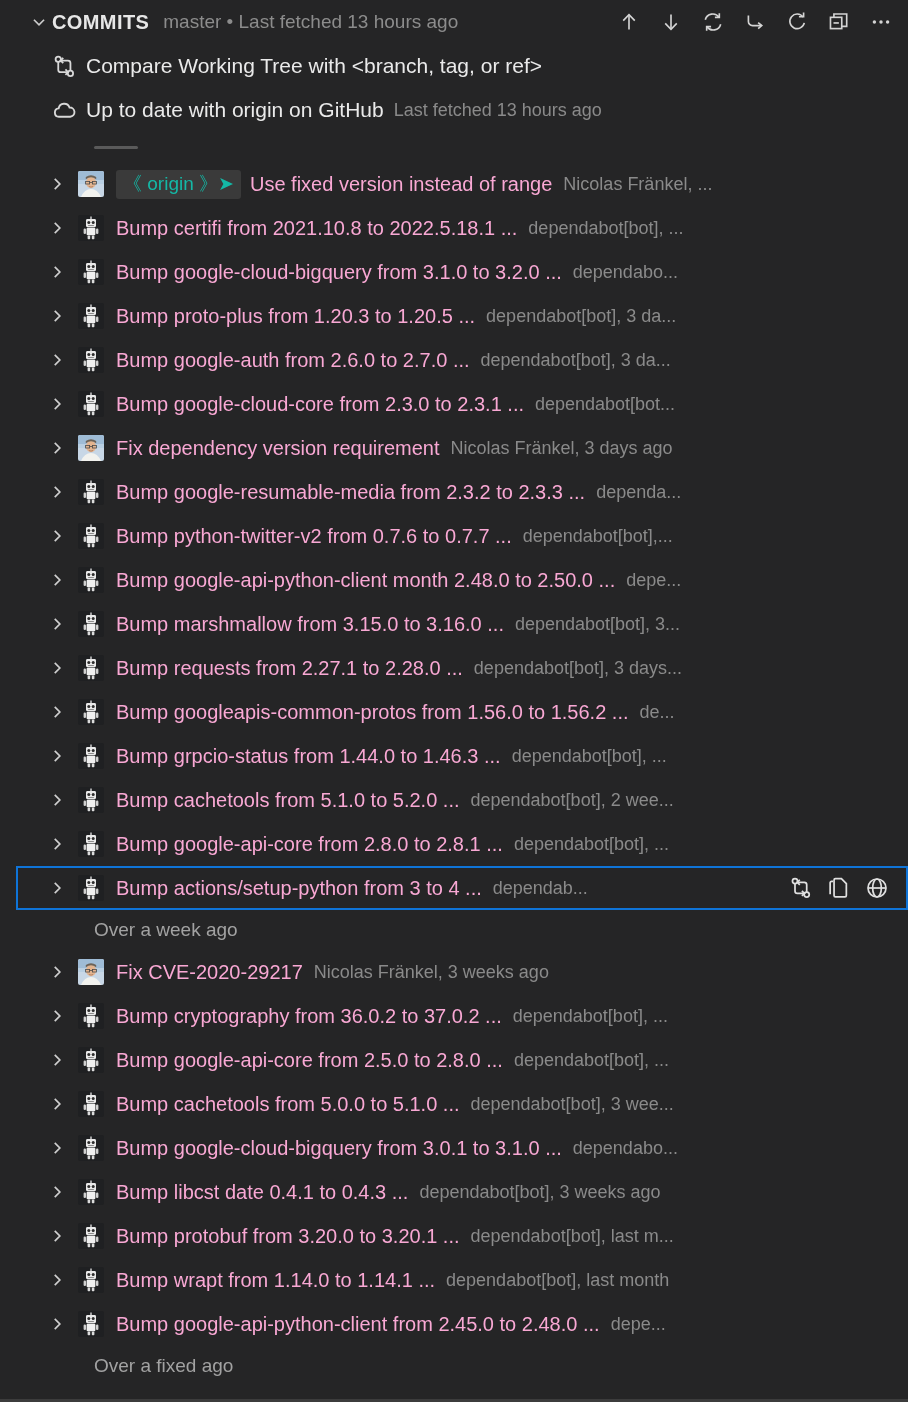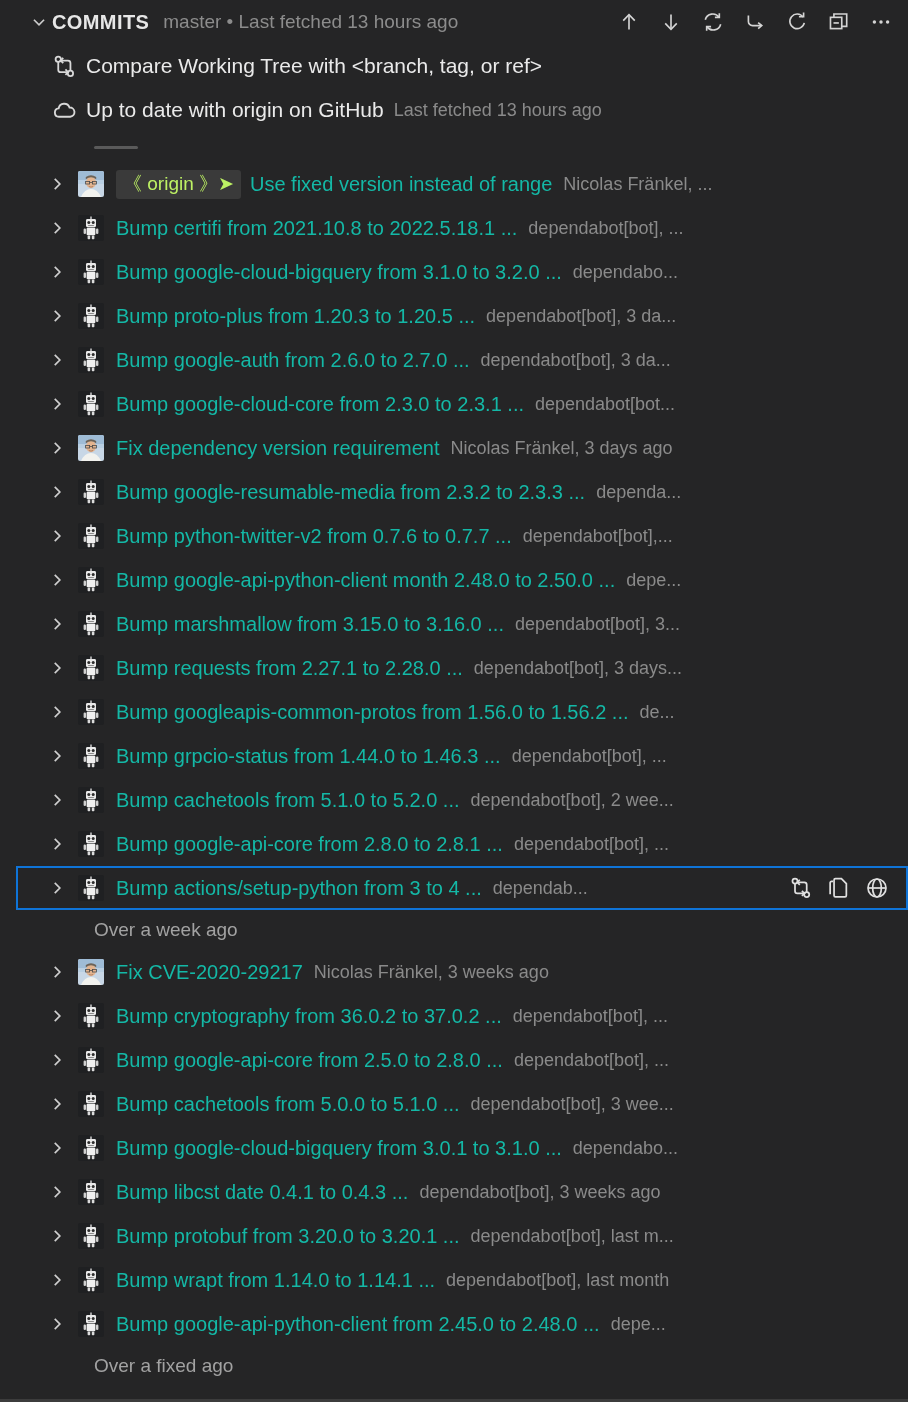--- a/index.html
+++ b/index.html
@@ -140,40 +140,40 @@
     min-width: 26px;
     height: 26px;
     margin-right: 12px;
     margin-left: 6px;
     border-radius: 2px;
     overflow: hidden;
     display: block;
   }
   .commit-row .msg {
     font-size: 20px;
-    color: #14b8a6;
+    color: #f9a8d4;
     flex-shrink: 1;
     overflow: hidden;
     text-overflow: ellipsis;
     white-space: nowrap;
   }
   .commit-row .meta {
     font-size: 18px;
     color: #8a8a8a;
     margin-left: 11px;
     overflow: hidden;
     text-overflow: ellipsis;
     white-space: nowrap;
     flex-shrink: 2;
   }
 
   .origin-badge {
     display: inline-block;
     background: #3a3a3a;
-    color: #bef264;
+    color: #14b8a6;
     font-size: 19px;
     padding: 1px 7px 2px 7px;
     border-radius: 3px;
     margin-right: 9px;
     white-space: nowrap;
     vertical-align: middle;
   }
 
   
   .commit-row.selected {

